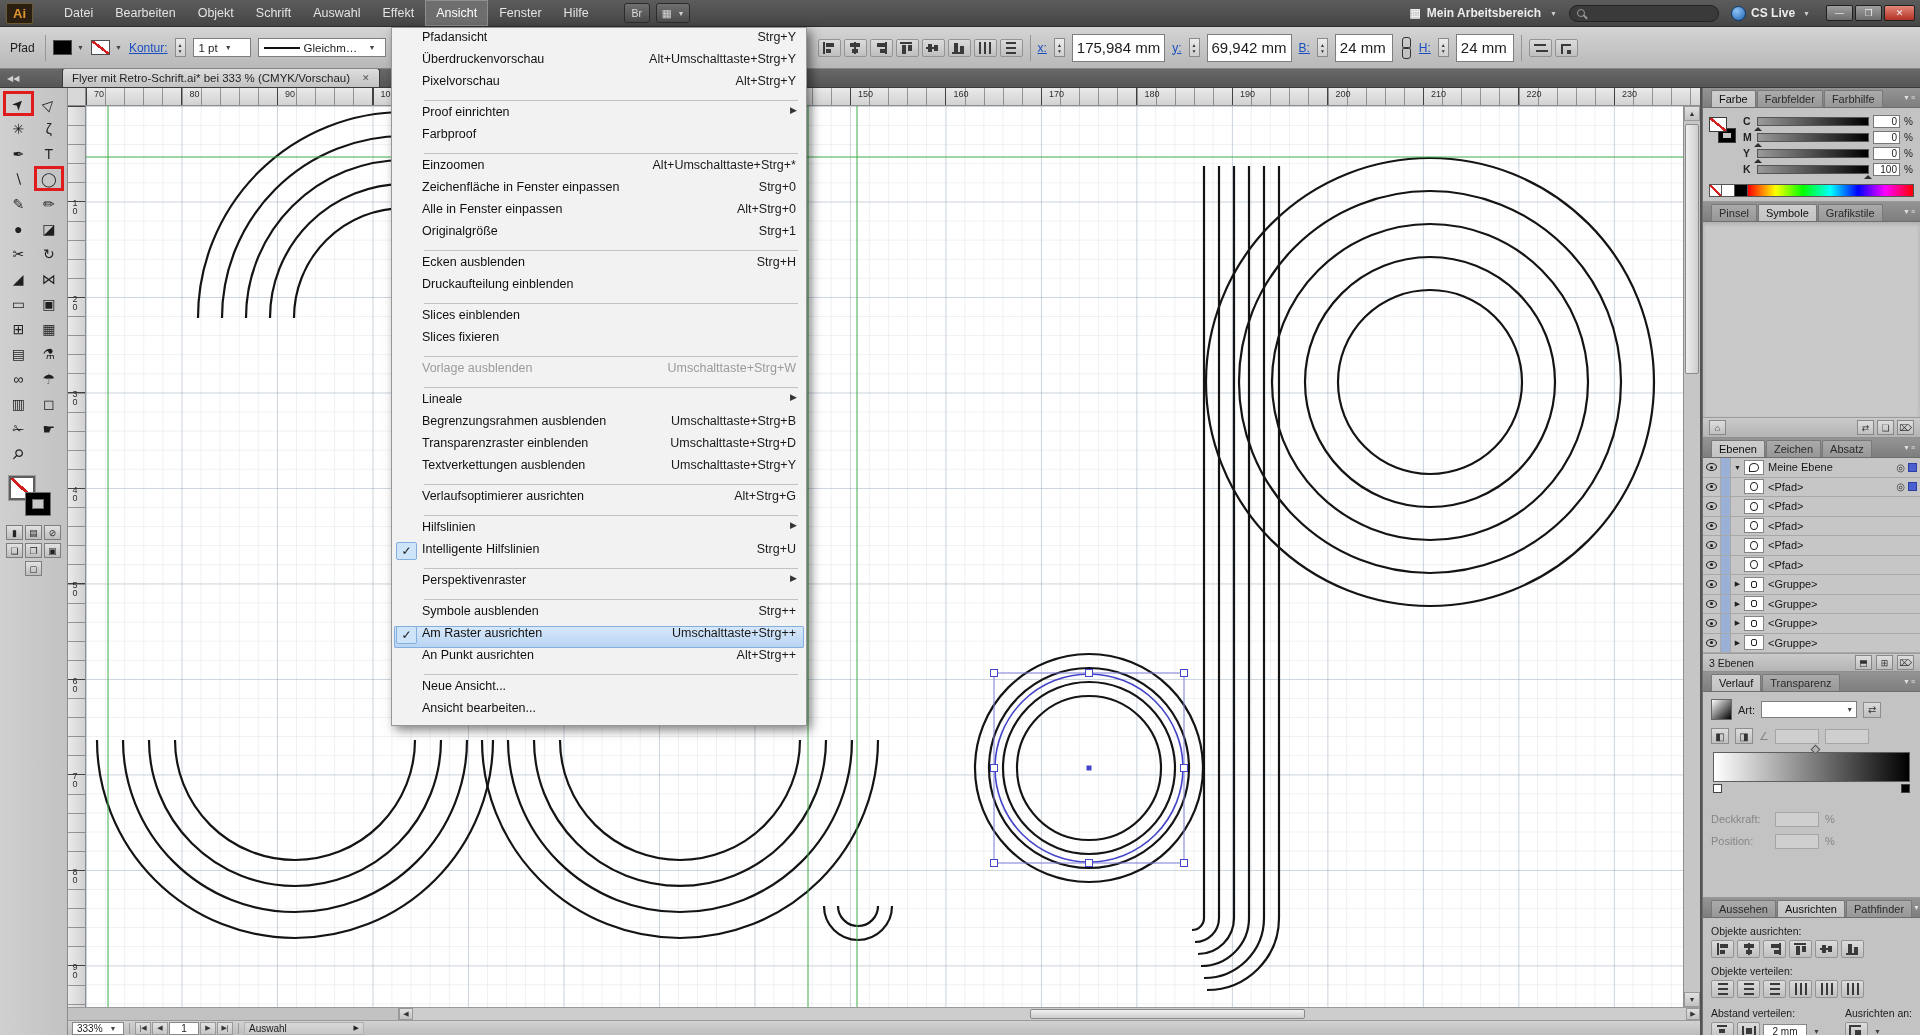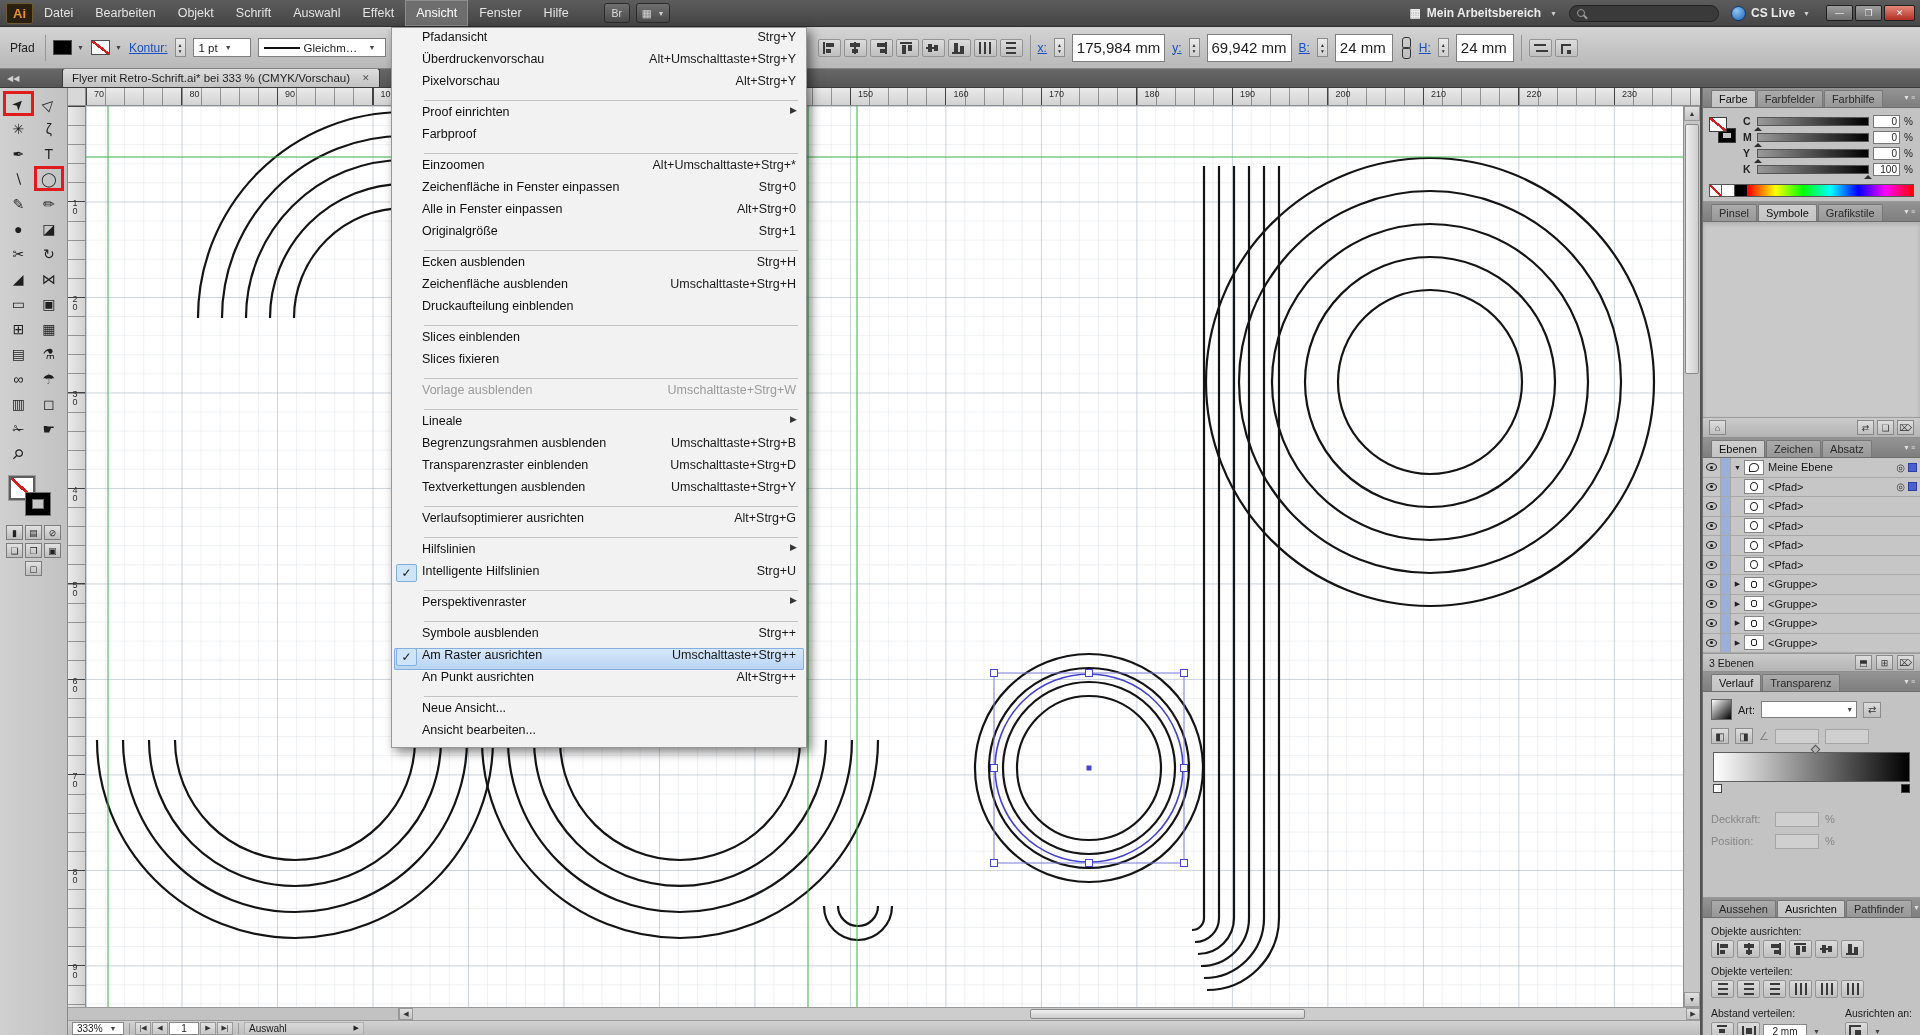--- a/index.html
+++ b/index.html
@@ -1,21 +1,21 @@
 <!DOCTYPE html>
 <html><head>
 <meta charset="utf-8">
 <style>
   *{box-sizing:border-box;margin:0;padding:0}
   html,body{width:1920px;height:1035px;overflow:hidden}
   body{position:relative;font-family:"Liberation Sans",sans-serif;font-size:12px;background:#535353;color:#1c1c1c}
 
   
   #menubar{position:absolute;top:0;left:0;right:0;height:27px;background:linear-gradient(#5c5c5c,#454545);border-bottom:1px solid #2d2d2d;display:flex;align-items:center;color:#e4e4e4;z-index:70}
-  .ai-logo{width:27px;height:21px;margin:0 0 0 6px;background:#2a1f10;border:1px solid #6b5a33;color:#e2952f;font-weight:bold;font-size:13px;display:flex;align-items:center;justify-content:center;border-radius:2px}
+  .ai-logo{width:27px;height:21px;margin:0 20px 0 6px;background:#2a1f10;border:1px solid #6b5a33;color:#e2952f;font-weight:bold;font-size:13px;display:flex;align-items:center;justify-content:center;border-radius:2px}
   .mb-item{padding:0 11px;height:26px;display:flex;align-items:center;font-size:12.5px;cursor:default}
   .mb-item.active{background:#6e6e6e;box-shadow:inset 0 0 0 1px #8f8f8f;color:#fff}
   .mb-tools{display:flex;gap:6px;margin-left:24px}
   .mb-btn{height:20px;min-width:26px;border:1px solid #2b2b2b;background:linear-gradient(#6f6f6f,#4c4c4c);border-radius:3px;color:#ddd;font-size:10.5px;display:flex;align-items:center;justify-content:center;gap:3px;padding:0 5px}
   .mb-right{margin-left:auto;display:flex;align-items:center;gap:12px;padding-right:5px}
   .workspace-btn{display:flex;align-items:center;gap:6px;font-size:12px;font-weight:bold;color:#ececec}
   .search-box{width:150px;height:17px;background:#3a3a3a;border:1px solid #222;border-radius:9px;display:flex;align-items:center;padding:0 7px;gap:5px}
   .mag{width:8px;height:8px;border:1.5px solid #9a9a9a;border-radius:50%;position:relative;flex:none}
   .mag::after{content:"";position:absolute;width:5px;height:1.5px;background:#9a9a9a;transform:rotate(45deg);right:-4px;bottom:-1px}
   .cslive{display:flex;align-items:center;gap:5px;font-size:12px;font-weight:bold;color:#ececec}
@@ -1008,25 +1008,20 @@
       <span class="menu-shortcut">Strg+1</span>
     </div>
     <div class="menu-sep"></div>
     <div class="menu-row">
       <span class="menu-check"></span>
       <span class="menu-label">Ecken ausblenden</span>
       <span class="menu-shortcut">Strg+H</span>
     </div>
     <div class="menu-row">
       <span class="menu-check"></span>
-      <span class="menu-label">Zeichenfläche ausblenden</span>
-      <span class="menu-shortcut">Umschalttaste+Strg+H</span>
-    </div>
-    <div class="menu-row">
-      <span class="menu-check"></span>
       <span class="menu-label">Druckaufteilung einblenden</span>
     </div>
     <div class="menu-sep"></div>
     <div class="menu-row">
       <span class="menu-check"></span>
       <span class="menu-label">Slices einblenden</span>
     </div>
     <div class="menu-row">
       <span class="menu-check"></span>
       <span class="menu-label">Slices fixieren</span>

